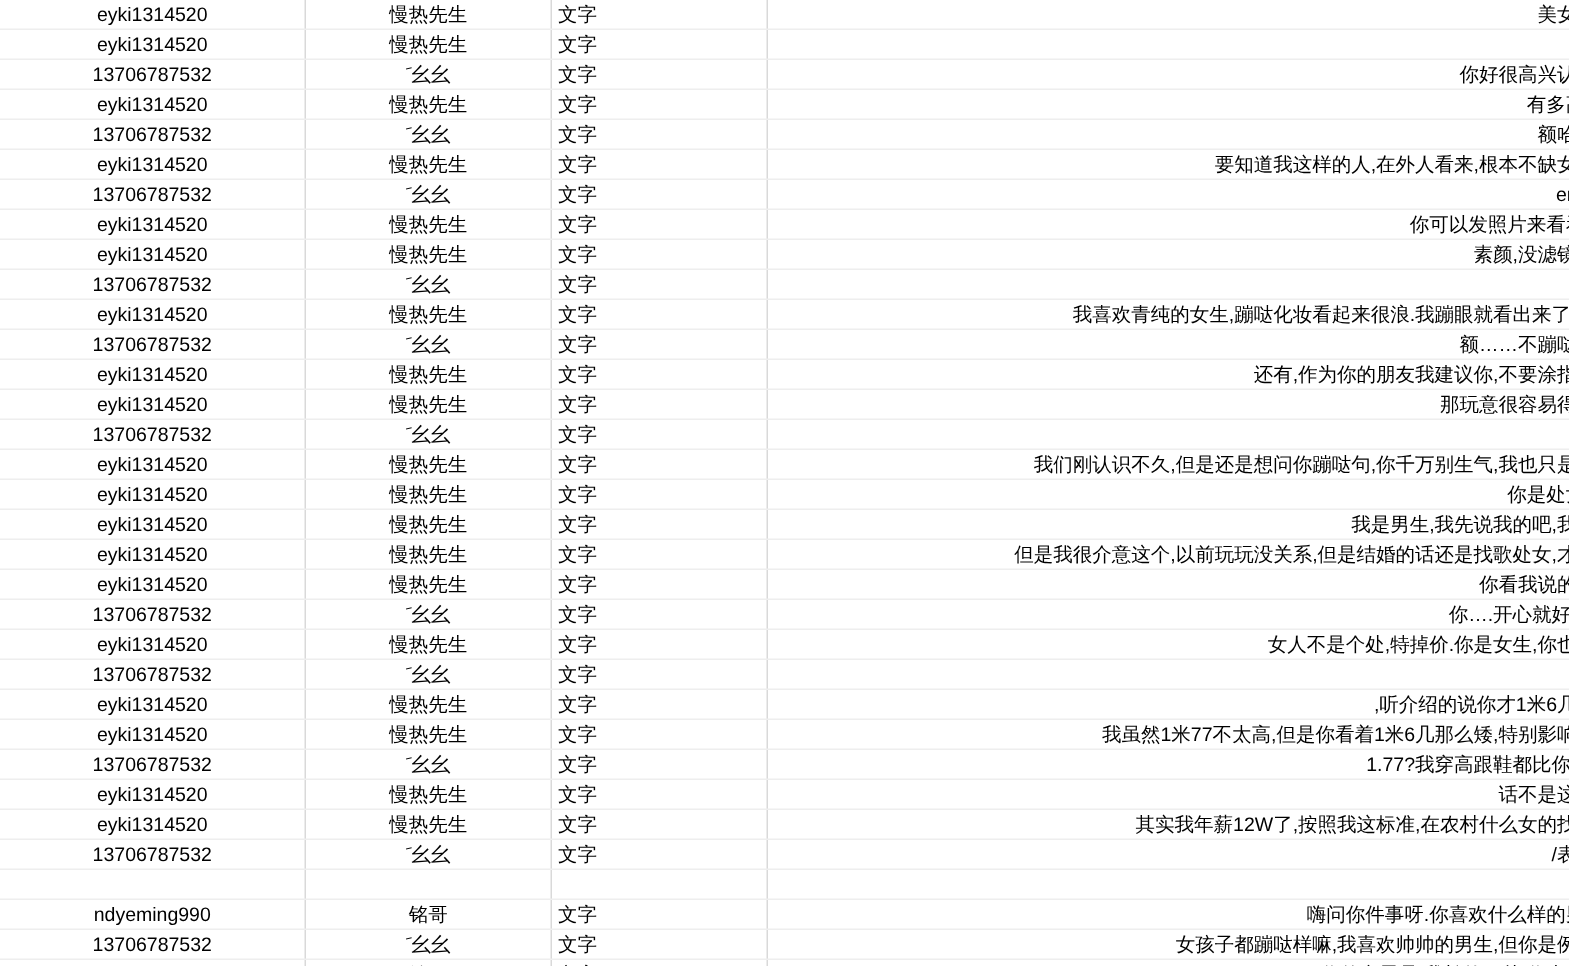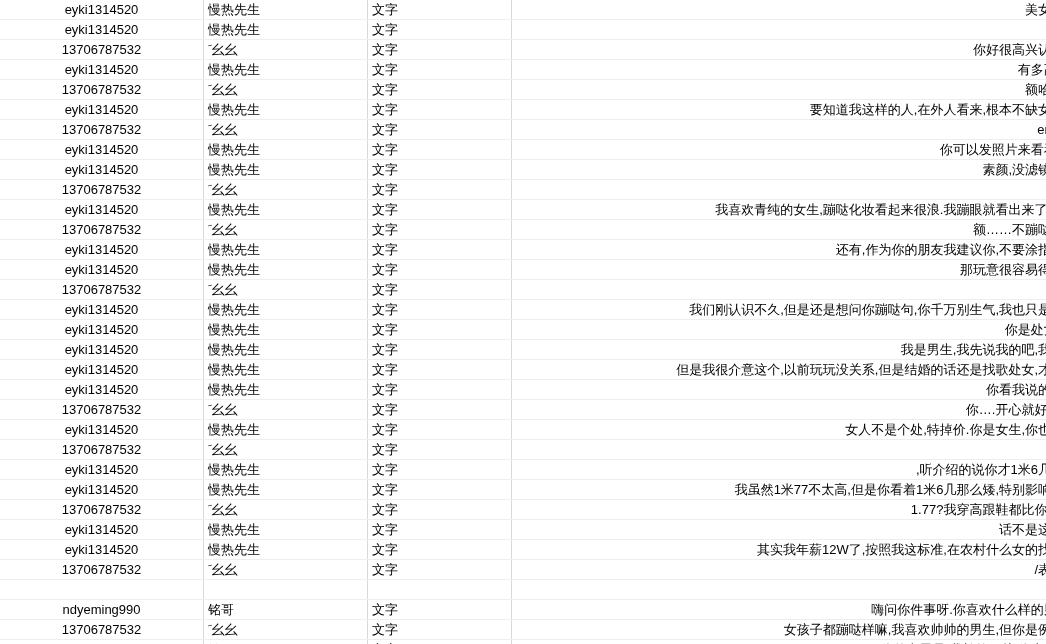--- a/index.html
+++ b/index.html
@@ -23,21 +23,21 @@
     height: 19px;
     line-height: 19px;
     font-size: 13px;
     padding: 0 4px;
     border-right: 1px solid #d9d9d9;
     border-bottom: 1px solid #eeeeee;
     white-space: nowrap;
     overflow: hidden;
   }
   .col-a { width: 195px; text-align: center; margin-left: 17px; }
-  .col-b { width: 155px; text-align: left; }
+  .col-b { width: 155px; text-align: center; }
   .col-c { width: 135px; text-align: left; padding-left: 8px; margin-left: 20px; }
   .col-d { width: 561px; text-align: right; padding-right: 8px; border-right: none; }
   tr.spacer td {
     height: 19px;
     border-bottom: 1px solid #eeeeee;
   }
 </style>
 </head>
 <body>
 

